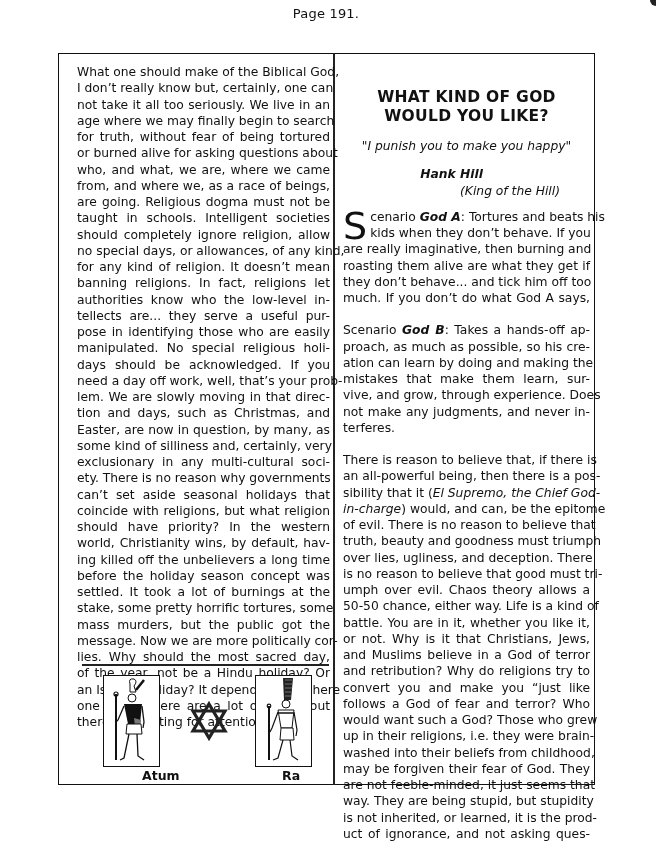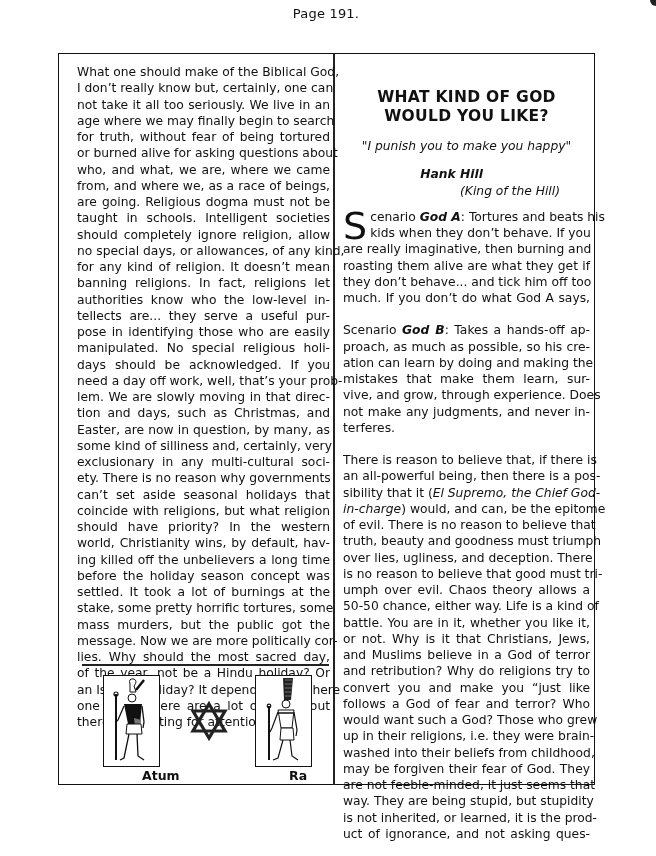--- a/index.html
+++ b/index.html
@@ -24,21 +24,21 @@
   .dropcap { float:left; font-size:38px; line-height:30px; margin:2px 3px 0 0; font-weight:normal; }
   .it { font-style:italic; }
   .bi { font-weight:bold; font-style:italic; }
   .rule { position:absolute; left:82px; top:664px; width:247px; height:1.5px; background:#222; }
   .figure-box { position:absolute; border:1.5px solid #111; box-sizing:border-box; background:#fff; }
   .atum-box { left:103px; top:675px; width:57px; height:92px; }
   .ra-box { left:255px; top:675px; width:57px; height:92px; }
   .star { position:absolute; left:188px; top:700px; width:42px; height:42px; }
   .fig-label { position:absolute; font-weight:bold; font-size:12.5px; top:768px; }
   .atum-label { left:114px;margin-left:28px; }
-  .ra-label { left:289px; }
+  .ra-label { left:282px; }
   .speck { position:absolute; left:650px; top:0px; width:6px; height:6px; background:#222; border-radius:0 0 0 6px; }
 </style>
 </head>
 <body>
 
 <div class="page-number">Page 191.</div>
 <div class="speck"></div>
 
 <div class="frame"></div>
 <div class="col-divider"></div>

